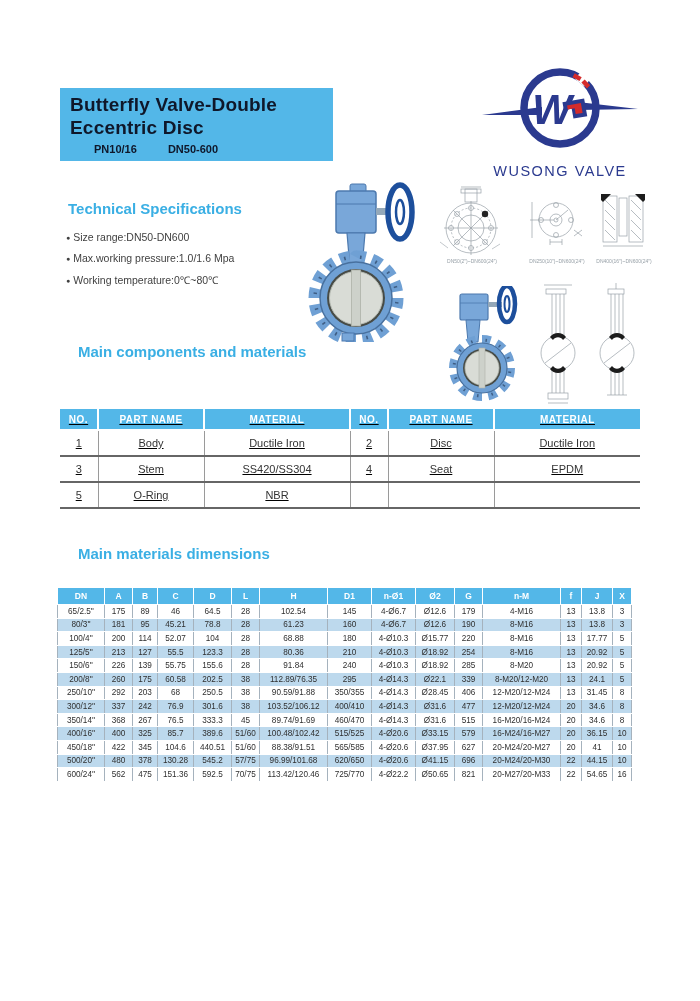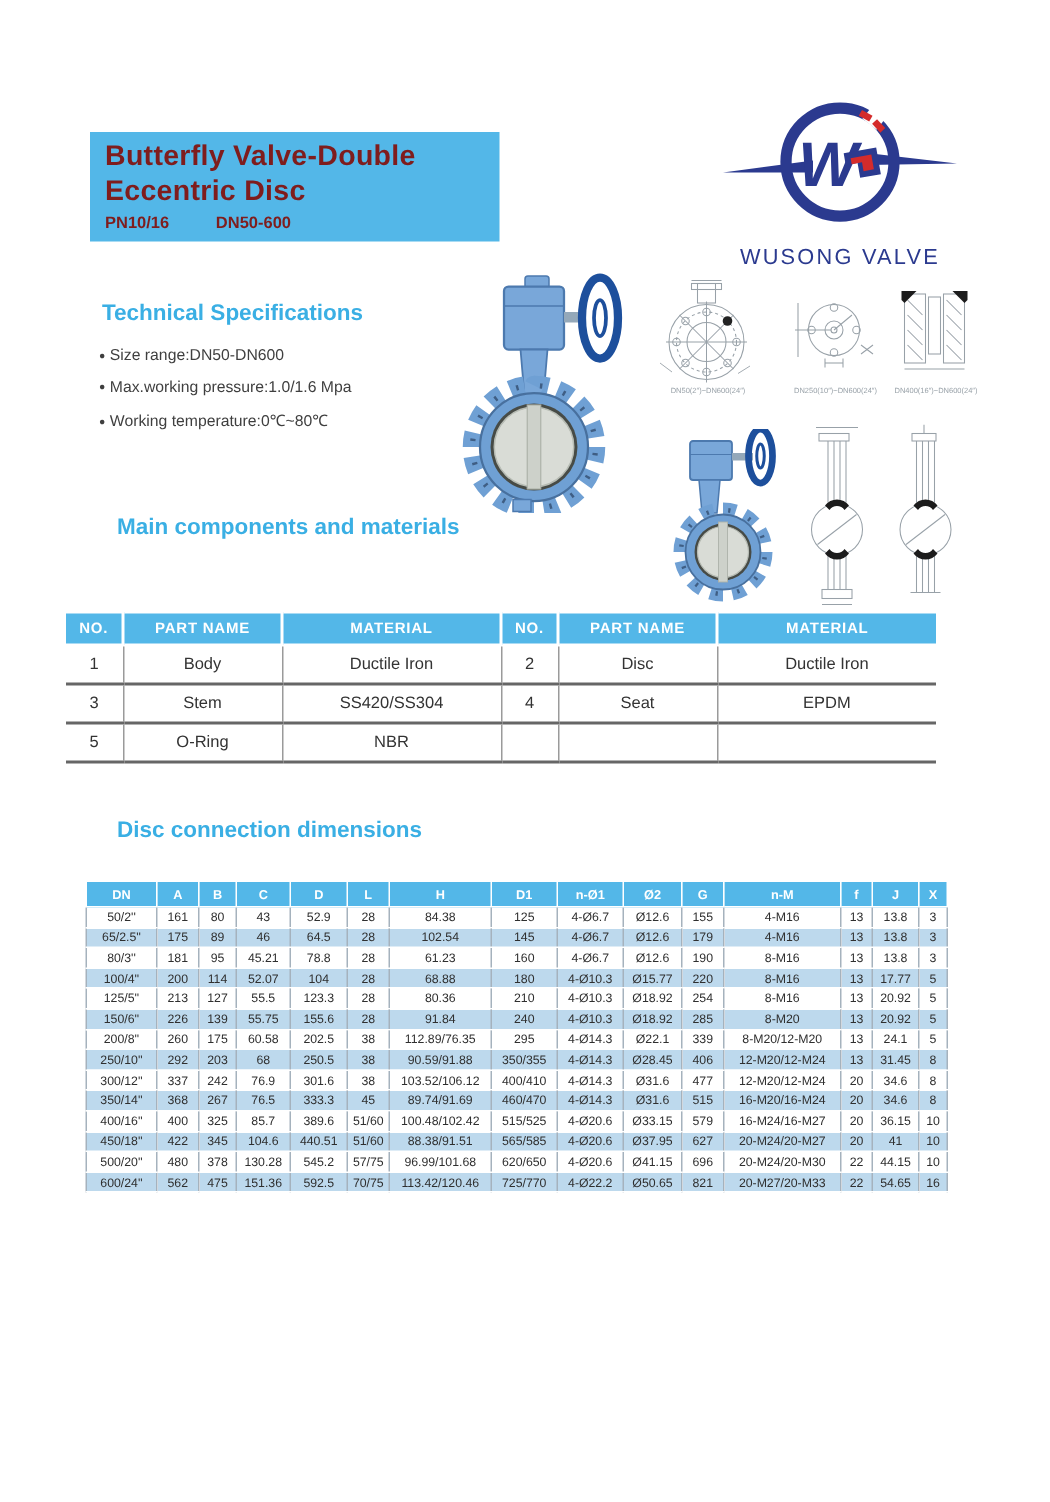--- a/index.html
+++ b/index.html
@@ -2,23 +2,23 @@
 <html><head>
 <meta charset="utf-8">
 <style>
   * { margin:0; padding:0; box-sizing:border-box; }
   body { background:#fff; }
   .page { position:relative; width:700px; height:1001px; background:#ffffff; overflow:hidden;
           font-family:"Liberation Sans", sans-serif; }
 
   
   .header-band { position:absolute; left:60px; top:88px; width:273px; height:73px;
-                 background:#53b7e8; color:#7f1d1d; padding:5px 10px 0 10px; }
+                 background:#53b7e8; color:#0f172a; padding:5px 10px 0 10px; }
   .header-title { font-size:19px; font-weight:bold; line-height:23px; letter-spacing:.2px; }
-  .header-sub { margin-top:4px; font-size:11px; font-weight:bold; }
+  .header-sub { margin-top:4px; font-size:11px; font-weight:bold;margin-left:24px; }
   .header-sub span { display:inline-block; }
   .header-sub span + span { margin-left:28px; }
 
   
   .logo { position:absolute; left:476px; top:58px; width:168px; text-align:center; }
   .logo-text { font-size:14.5px; font-weight:normal; color:#2b3a8f; letter-spacing:1.5px; margin-top:1px; }
 
   
   .section-heading { position:absolute; color:#3aafe4; font-size:15px; font-weight:bold; }
   #h-tech { left:68px; top:200px; }
@@ -28,22 +28,22 @@
   
   .bullets { position:absolute; left:66px; top:231px; font-size:10.5px; color:#3f3f3f; }
   .bullets .bullet-line { margin-bottom:9px; }
   .bullets .bullet-line::before { content:"●"; font-size:7px; vertical-align:1px; margin-right:3px; }
 
   
   .abs { position:absolute; }
   .caption { position:absolute; font-size:5px; color:#98a1a8; text-align:center; }
 
   
-  .comp-table { position:absolute; left:44px; top:407px; width:580px;
-                border-collapse:collapse; table-layout:fixed; }
+  .comp-table { position:absolute; left:60px; top:407px; width:580px;
+                border-collapse:collapse; table-layout:fixed;text-decoration:underline; }
   .comp-table th { background:#53b7e8; color:#fff; font-size:10px; font-weight:bold;
                    height:22px; border:2px solid #fff; letter-spacing:.5px; }
   .comp-table td { background:#fff; color:#333; font-size:11px; text-align:center; height:26px;
                    border-left:1px solid #9a9a9a; border-right:1px solid #9a9a9a;
                    border-top:2px solid #666; border-bottom:2px solid #666; }
   .comp-table td:first-child, .comp-table th:first-child { border-left:none; }
   .comp-table td:last-child, .comp-table th:last-child { border-right:none; }
   .comp-table col.c-no { width:38px; } .comp-table col.c-part { width:106px; } .comp-table col.c-mat { width:146px; }
 
   
@@ -296,21 +296,21 @@
           <td>5</td>
           <td>O-Ring</td>
           <td>NBR</td>
           <td></td>
           <td></td>
           <td></td>
         </tr>
       </tbody>
   </table>
 
-  <div id="h-dims" class="section-heading">Disc connection dimensions</div>
+  <div id="h-dims" class="section-heading">Main materials dimensions</div>
   <table class="dims-table">
     <colgroup>
       <col>
         <col>
         <col>
         <col>
         <col>
         <col>
         <col>
         <col>
@@ -336,37 +336,20 @@
           <th>Ø2</th>
           <th>G</th>
           <th>n-M</th>
           <th>f</th>
           <th>J</th>
           <th>X</th>
         </tr>
     </thead>
     <tbody>
         <tr>
-          <td>50/2''</td>
-          <td>161</td>
-          <td>80</td>
-          <td>43</td>
-          <td>52.9</td>
-          <td>28</td>
-          <td>84.38</td>
-          <td>125</td>
-          <td>4-Ø6.7</td>
-          <td>Ø12.6</td>
-          <td>155</td>
-          <td>4-M16</td>
-          <td>13</td>
-          <td>13.8</td>
-          <td>3</td>
-        </tr>
-        <tr>
           <td>65/2.5''</td>
           <td>175</td>
           <td>89</td>
           <td>46</td>
           <td>64.5</td>
           <td>28</td>
           <td>102.54</td>
           <td>145</td>
           <td>4-Ø6.7</td>
           <td>Ø12.6</td>

